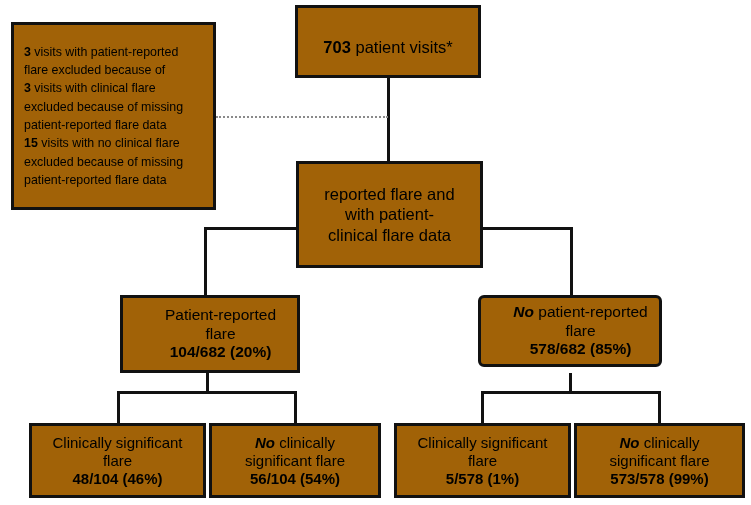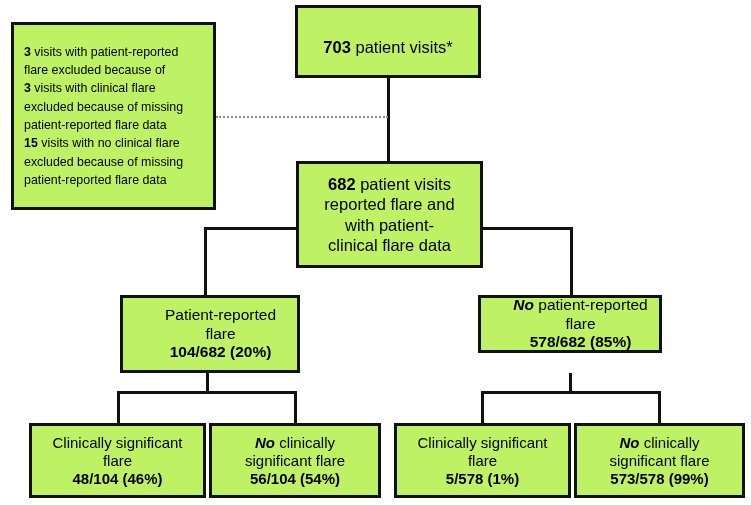--- a/index.html
+++ b/index.html
@@ -13,21 +13,21 @@
     height: 505px;
     background: #ffffff;
     font-family: "Liberation Sans", sans-serif;
     color: #000000;
     overflow: hidden;
   }
   .box {
     position: absolute;
     box-sizing: border-box;
     border: 3px solid #111111;
-    background: #bef264;
+    background: #a16207;
     display: flex;
     flex-direction: column;
     align-items: center;
     justify-content: center;
     text-align: center;
     z-index: 3;
   }
   .box .ln {
     display: block;
     white-space: nowrap;
@@ -108,33 +108,32 @@
     <span class="ln reg">flare excluded because of</span>
     <span class="ln"><span class="b">3</span> <span class="reg">visits with clinical flare</span></span>
     <span class="ln reg">excluded because of missing</span>
     <span class="ln reg">patient-reported flare data</span>
     <span class="ln"><span class="b">15</span> <span class="reg">visits with no clinical flare</span></span>
     <span class="ln reg">excluded because of missing</span>
     <span class="ln reg">patient-reported flare data</span>
   </div>
 
   <div class="box" id="cohort-box" style="left:296px; top:161px; width:187px; height:107px;">
-    <span class="ln"><span class="b">682</span> <span class="reg">patient visits</span></span>
     <span class="ln reg">reported flare and</span>
     <span class="ln reg">with patient-</span>
     <span class="ln reg">clinical flare data</span>
   </div>
 
   <div class="box level2" style="left:120px; top:295px; width:180px; height:78px;">
     <span class="ln reg">Patient-reported</span>
     <span class="ln reg">flare</span>
     <span class="ln b">104/682 (20%)</span>
   </div>
 
-  <div class="box level2" style="left:478px; top:295px; width:184px; height:58px;">
+  <div class="box level2" style="left:478px; top:295px; width:184px; height:72px;border-radius:6px;">
     <span class="ln"><span class="it">No</span> <span class="reg">patient-reported</span></span>
     <span class="ln reg">flare</span>
     <span class="ln b">578/682 (85%)</span>
   </div>
 
   <div class="box level3" style="left:29px; top:423px; width:177px; height:75px;">
     <span class="ln reg">Clinically significant</span>
     <span class="ln reg">flare</span>
     <span class="ln b">48/104 (46%)</span>
   </div>

